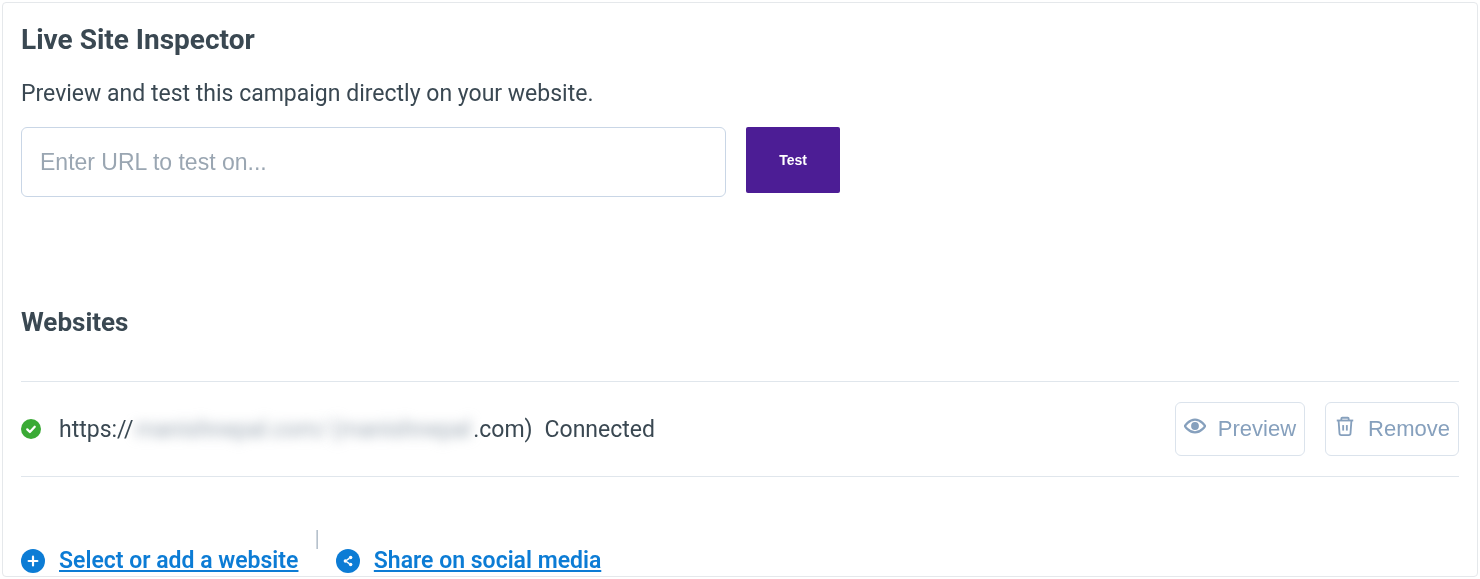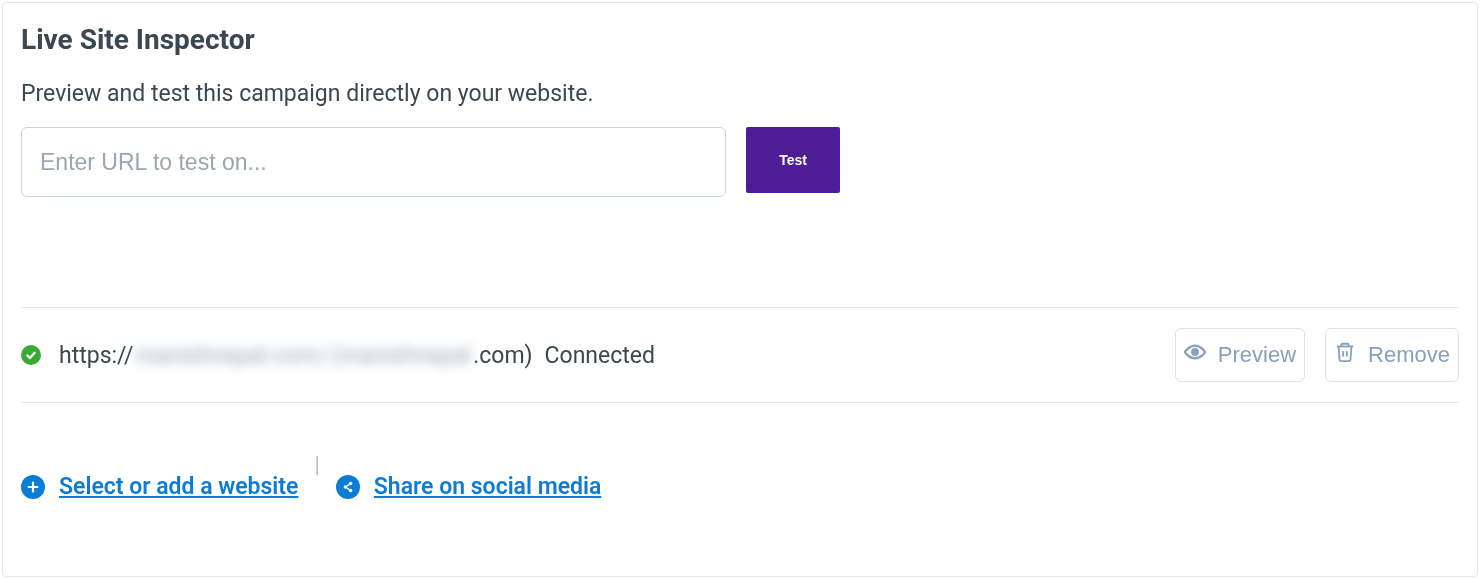--- a/index.html
+++ b/index.html
@@ -183,20 +183,21 @@
 
   <h2 class="section-title">Live Site Inspector</h2>
 
   <div class="section-subtitle">Preview and test this campaign directly on your website.</div>
 
   <div class="url-row">
     <input type="text" class="url-input" placeholder="Enter URL to test on..." style="">
     <button class="test-btn">Test</button>
   </div>
 
+  <h2 class="websites-title">Websites</h2>
 
   <hr class="row-divider">
 
   <div class="website-row">
     <div class="website-left">
       <span class="status-icon">
         <svg viewBox="0 0 16 16" fill="none" stroke="white" stroke-width="3" stroke-linecap="round" stroke-linejoin="round">
           <polyline points="3,8.5 6.5,12 13,5"></polyline>
         </svg>
       </span>

